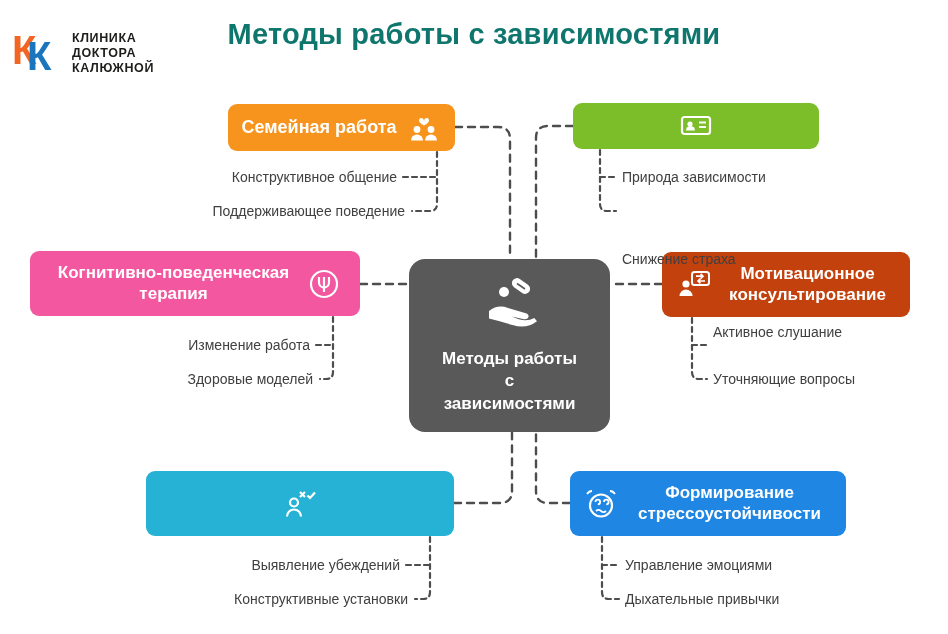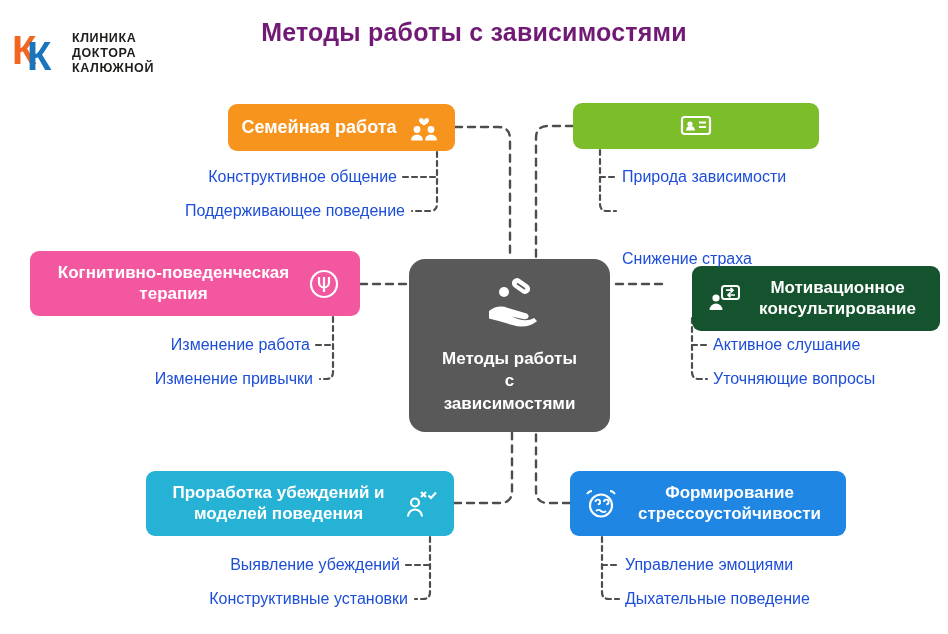--- a/index.html
+++ b/index.html
@@ -8,21 +8,21 @@
   .canvas { position:relative; width:948px; height:634px; background:#ffffff; overflow:hidden; }
 
   
   .connectors { position:absolute; left:0; top:0; width:948px; height:634px; pointer-events:none; }
   .connectors path { fill:none; stroke:currentColor; stroke-linecap:round; }
   .connectors .main path { stroke-width:2.4; stroke-dasharray:7 6; }
   .connectors .subc path { stroke-width:2.2; stroke-dasharray:5 4; }
 
   
   .title { position:absolute; left:0; top:18px; width:948px; text-align:center;
-           font-size:25px; font-weight:bold; color:#701a75; letter-spacing:.2px; }
+           font-size:29px; font-weight:bold; color:#0f766e; letter-spacing:.2px; }
 
   
   .logo { position:absolute; left:12px; top:28px; display:flex; align-items:center; gap:6px; }
   .logo-mark { position:relative; width:54px; height:50px; }
   .logo-mark .k { position:absolute; font-size:40px; font-weight:bold; line-height:1; }
   .logo-mark .k1 { left:0; top:2px; }
   .logo-mark .k2 { left:15px; top:8px; }
   .logo-text { font-size:12.5px; font-weight:bold; color:#1d1d1b; line-height:15px; letter-spacing:.6px; }
 
   
@@ -32,21 +32,21 @@
   .node .label.lg { font-size:18px; }
   .node .label.md { font-size:17px; }
   .node .nicon { flex:0 0 auto; display:flex; align-items:center; justify-content:center; }
 
   .center-node { position:absolute; left:409px; top:259px; width:201px; height:173px; background:#595959;
           border-radius:16px; display:flex; flex-direction:column; align-items:center; justify-content:center;
           color:#fff; gap:16px; }
   .center-node .clabel { font-size:17px; font-weight:bold; text-align:center; line-height:1.32; }
 
   
-  .sub { position:absolute; font-size:16px; color:#1d4ed8; height:24px; line-height:24px; white-space:nowrap; }
+  .sub { position:absolute; font-size:14px; color:#404040; height:24px; line-height:24px; white-space:nowrap; }
   .sub.r { text-align:right; }
   .sub.l { text-align:left; }
 </style>
 </head>
 <body>
 
 <div class="canvas">
 
   <svg class="connectors" style="color: rgb(77, 77, 77);">
     <g class="main">
@@ -116,35 +116,34 @@
     <span class="label md" style="max-width:248px;">Когнитивно-поведенческая терапия</span>
     <span class="nicon">
       <svg width="34" height="34" viewBox="0 0 34 34">
         <circle cx="17" cy="17" r="13" fill="none" stroke="#fff" stroke-width="2.2"></circle>
         <path d="M12 10 v5.5 a5 5 0 0 0 10 0 V10" fill="none" stroke="#fff" stroke-width="2.2"></path>
         <line x1="17" y1="10" x2="17" y2="25" stroke="#fff" stroke-width="2.2"></line>
       </svg>
     </span>
   </div>
 
-  <div class="node" style="left: 692px; top: 252px; width: 248px; height: 65px; background: #14532d; margin-top: 14px;">
+  <div class="node" style="left: 662px; top: 252px; width: 248px; height: 65px; background: #c2410c;">
     <span class="nicon">
       <svg width="34" height="32" viewBox="0 0 34 32">
         <rect x="15" y="3" width="17" height="13" rx="2.5" fill="none" stroke="#fff" stroke-width="2"></rect>
         <path d="M19 7.2 h7 m-2.4 -2.4 l2.4 2.4 l-2.4 2.4" fill="none" stroke="#fff" stroke-width="1.7"></path>
         <path d="M28 12 h-7 m2.4 -2.4 l-2.4 2.4 l2.4 2.4" fill="none" stroke="#fff" stroke-width="1.7"></path>
         <circle cx="9" cy="15" r="3.6" fill="#fff"></circle>
         <path d="M2.5 27 a6.5 6.5 0 0 1 13 0 Z" fill="#fff"></path>
       </svg>
     </span>
     <span class="label md" style="max-width:175px;">Мотивационное консультирование</span>
   </div>
 
   <div class="node" style="left: 146px; top: 471px; width: 308px; height: 65px; background: rgb(37, 178, 213);">
-    <span class="label md" style="max-width:232px;">Проработка убеждений и моделей поведения</span>
     <span class="nicon">
       <svg width="34" height="34" viewBox="0 0 34 34">
         <path d="M17 5 l5 5 m0 -5 l-5 5" stroke="#fff" stroke-width="2.2" fill="none"></path>
         <path d="M24.5 8.5 l2.5 2.5 l5 -5.5" stroke="#fff" stroke-width="2.2" fill="none"></path>
         <circle cx="11" cy="15.5" r="4" fill="none" stroke="#fff" stroke-width="2.2"></circle>
         <path d="M4 29.5 a7 7 0 0 1 14 0" fill="none" stroke="#fff" stroke-width="2.2"></path>
       </svg>
     </span>
   </div>
 
@@ -177,24 +176,24 @@
     </div>
   </div>
 
   <div class="sub r" style="left:97px;top:165px;width:300px;">Конструктивное общение</div>
   <div class="sub r" style="left:105px;top:199px;width:300px;">Поддерживающее поведение</div>
 
   <div class="sub l" style="left:622px;top:165px;width:300px;">Природа зависимости</div>
   <div class="sub l" style="left:622px;top:199px;width:300px;margin-top:48px;">Снижение страха</div>
 
   <div class="sub r" style="left:10px;top:333px;width:300px;">Изменение работа</div>
-  <div class="sub r" style="left:13px;top:367px;width:300px;">Изменение привычки</div>
+  <div class="sub r" style="left:13px;top:367px;width:300px;">Здоровые моделей</div>
 
-  <div class="sub l" style="left:713px;top:333px;width:230px;">Активное слушание</div>
+  <div class="sub l" style="left:713px;top:320px;width:230px;">Активное слушание</div>
   <div class="sub l" style="left:713px;top:367px;width:230px;">Уточняющие вопросы</div>
 
   <div class="sub r" style="left:100px;top:553px;width:300px;">Выявление убеждений</div>
   <div class="sub r" style="left:108px;top:587px;width:300px;">Конструктивные установки</div>
 
   <div class="sub l" style="left:625px;top:553px;width:300px;">Управление эмоциями</div>
-  <div class="sub l" style="left:625px;top:587px;width:300px;">Дыхательные поведение</div>
+  <div class="sub l" style="left:625px;top:587px;width:300px;">Дыхательные привычки</div>
 
 </div>
 
 </body></html>

